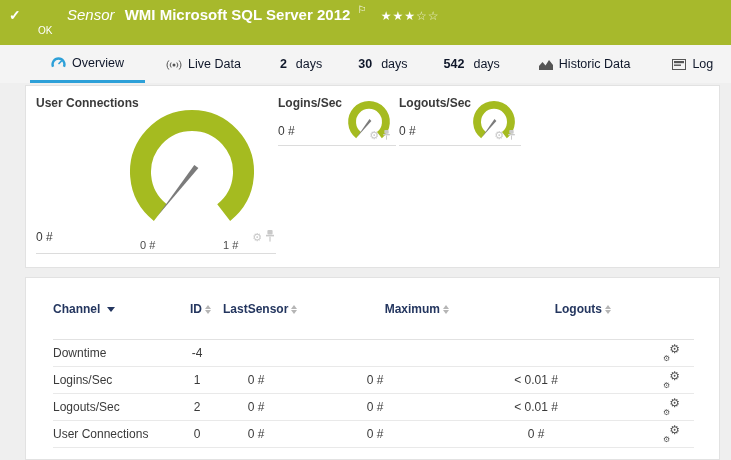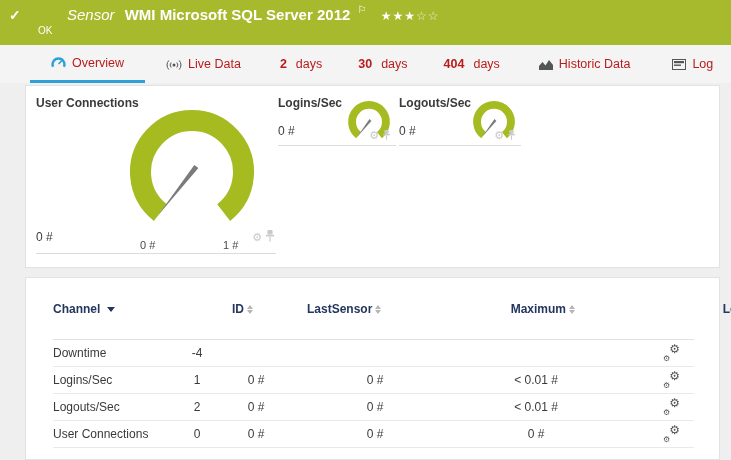--- a/index.html
+++ b/index.html
@@ -12,21 +12,21 @@
   .statusbar .check { position:absolute; left:9px; top:7px; font-size:14px; font-weight:bold; }
   .statusbar .line1 { position:absolute; left:26px; top:6px; font-size:15px; white-space:nowrap; }
   .statusbar .kind { font-style:italic; font-weight:normal; margin-right:6px;margin-left:41px; }
   .statusbar .title { font-weight:bold; }
   .statusbar .flag { font-size:10px; vertical-align:top; position:relative; top:-2px; margin-left:3px; }
   .statusbar .stars { margin-left:10px; font-size:12px; letter-spacing:1px; }
   .statusbar .stars .empty { opacity:.75; }
   .statusbar .ok { position:absolute; left:38px; top:25px; font-size:10px; font-weight:normal; }
 
   
-  .tabbar { position:absolute; left:0; top:45px; width:731px; height:38px; background:#f4f4f4; display:flex; align-items:stretch; padding-left:30px; font-size:12.5px; color:#b91c1c; }
+  .tabbar { position:absolute; left:0; top:45px; width:731px; height:38px; background:#f4f4f4; display:flex; align-items:stretch; padding-left:30px; font-size:12.5px; color:#0f172a; }
   .tab { display:flex; align-items:center; gap:6px; padding:0 21px; cursor:pointer; position:relative; white-space:nowrap; }
   .tab.days { padding:0 18px; }
   .tab .strong { font-weight:bold; margin-right:3px; }
   .tab.active { border-bottom:3px solid #2da0d8; }
   .tab .ticon { display:inline-flex; align-items:center; color:#555; }
 
   
   .panel { position:absolute; left:25px; width:695px; background:#fff; border:1px solid #e2e2e2; }
   .panel.gauges { top:85px; height:183px; }
   .panel.table  { top:277px; height:183px; }
@@ -51,21 +51,21 @@
   .block-small .gauge-svg { position:absolute; right:4px; top:6px; }
   .block-small .gvalue { position:absolute; left:0; top:30px; }
   .block-small .gicons { right:6px; bottom:2px; }
 
   
   .pin { display:inline-block; }
 
   
   .ctable { position:absolute; left:27px; right:25px; top:22px; font-size:12px; }
   .trow { display:grid; grid-template-columns:130px 40px 78px 160px 162px 1fr; align-items:center; border-bottom:1px solid #e9e9e9; min-height:27px; }
-  .trow.thead { border-bottom:1px solid #e2e2e2; min-height:40px; align-items:start; padding-top:2px; color:#24365f; font-weight:bold;gap:42px; }
+  .trow.thead { border-bottom:1px solid #e2e2e2; min-height:40px; align-items:start; padding-top:2px; color:#24365f; font-weight:bold; }
   .cell { padding-right:12px; text-align:center; }
   .cell.ch { text-align:left; padding-right:0; }
   .cell.gear { text-align:right; padding-right:14px; }
   .hcell { display:flex; justify-content:flex-end; align-items:center; gap:3px; }
   .hcell.ch { justify-content:flex-start; }
   .hcell.center { flex-direction:row; align-items:center; justify-content:flex-start; gap:0; }
   .hcell.center .sub { display:flex; align-items:center; gap:3px; }
 
   .sort { display:inline-flex; flex-direction:column; gap:1px; }
   .sort i { display:block; width:0; height:0; border-left:3.5px solid transparent; border-right:3.5px solid transparent; }
@@ -114,21 +114,21 @@
     </div>
     <div class="tab days">
       <span class="strong">2</span>
       <span>days</span>
     </div>
     <div class="tab days">
       <span class="strong">30</span>
       <span>days</span>
     </div>
     <div class="tab days">
-      <span class="strong">404</span>
+      <span class="strong">542</span>
       <span>days</span>
     </div>
     <div class="tab">
       <span class="ticon">
         <svg width="14" height="11" viewBox="0 0 14 11">
             <path d="M0 11 L0 7 L3.5 3 L6.5 6.5 L10 1 L14 6 L14 11 Z" fill="#555"></path>
           </svg>
       </span>
       <span>Historic Data</span>
     </div>

